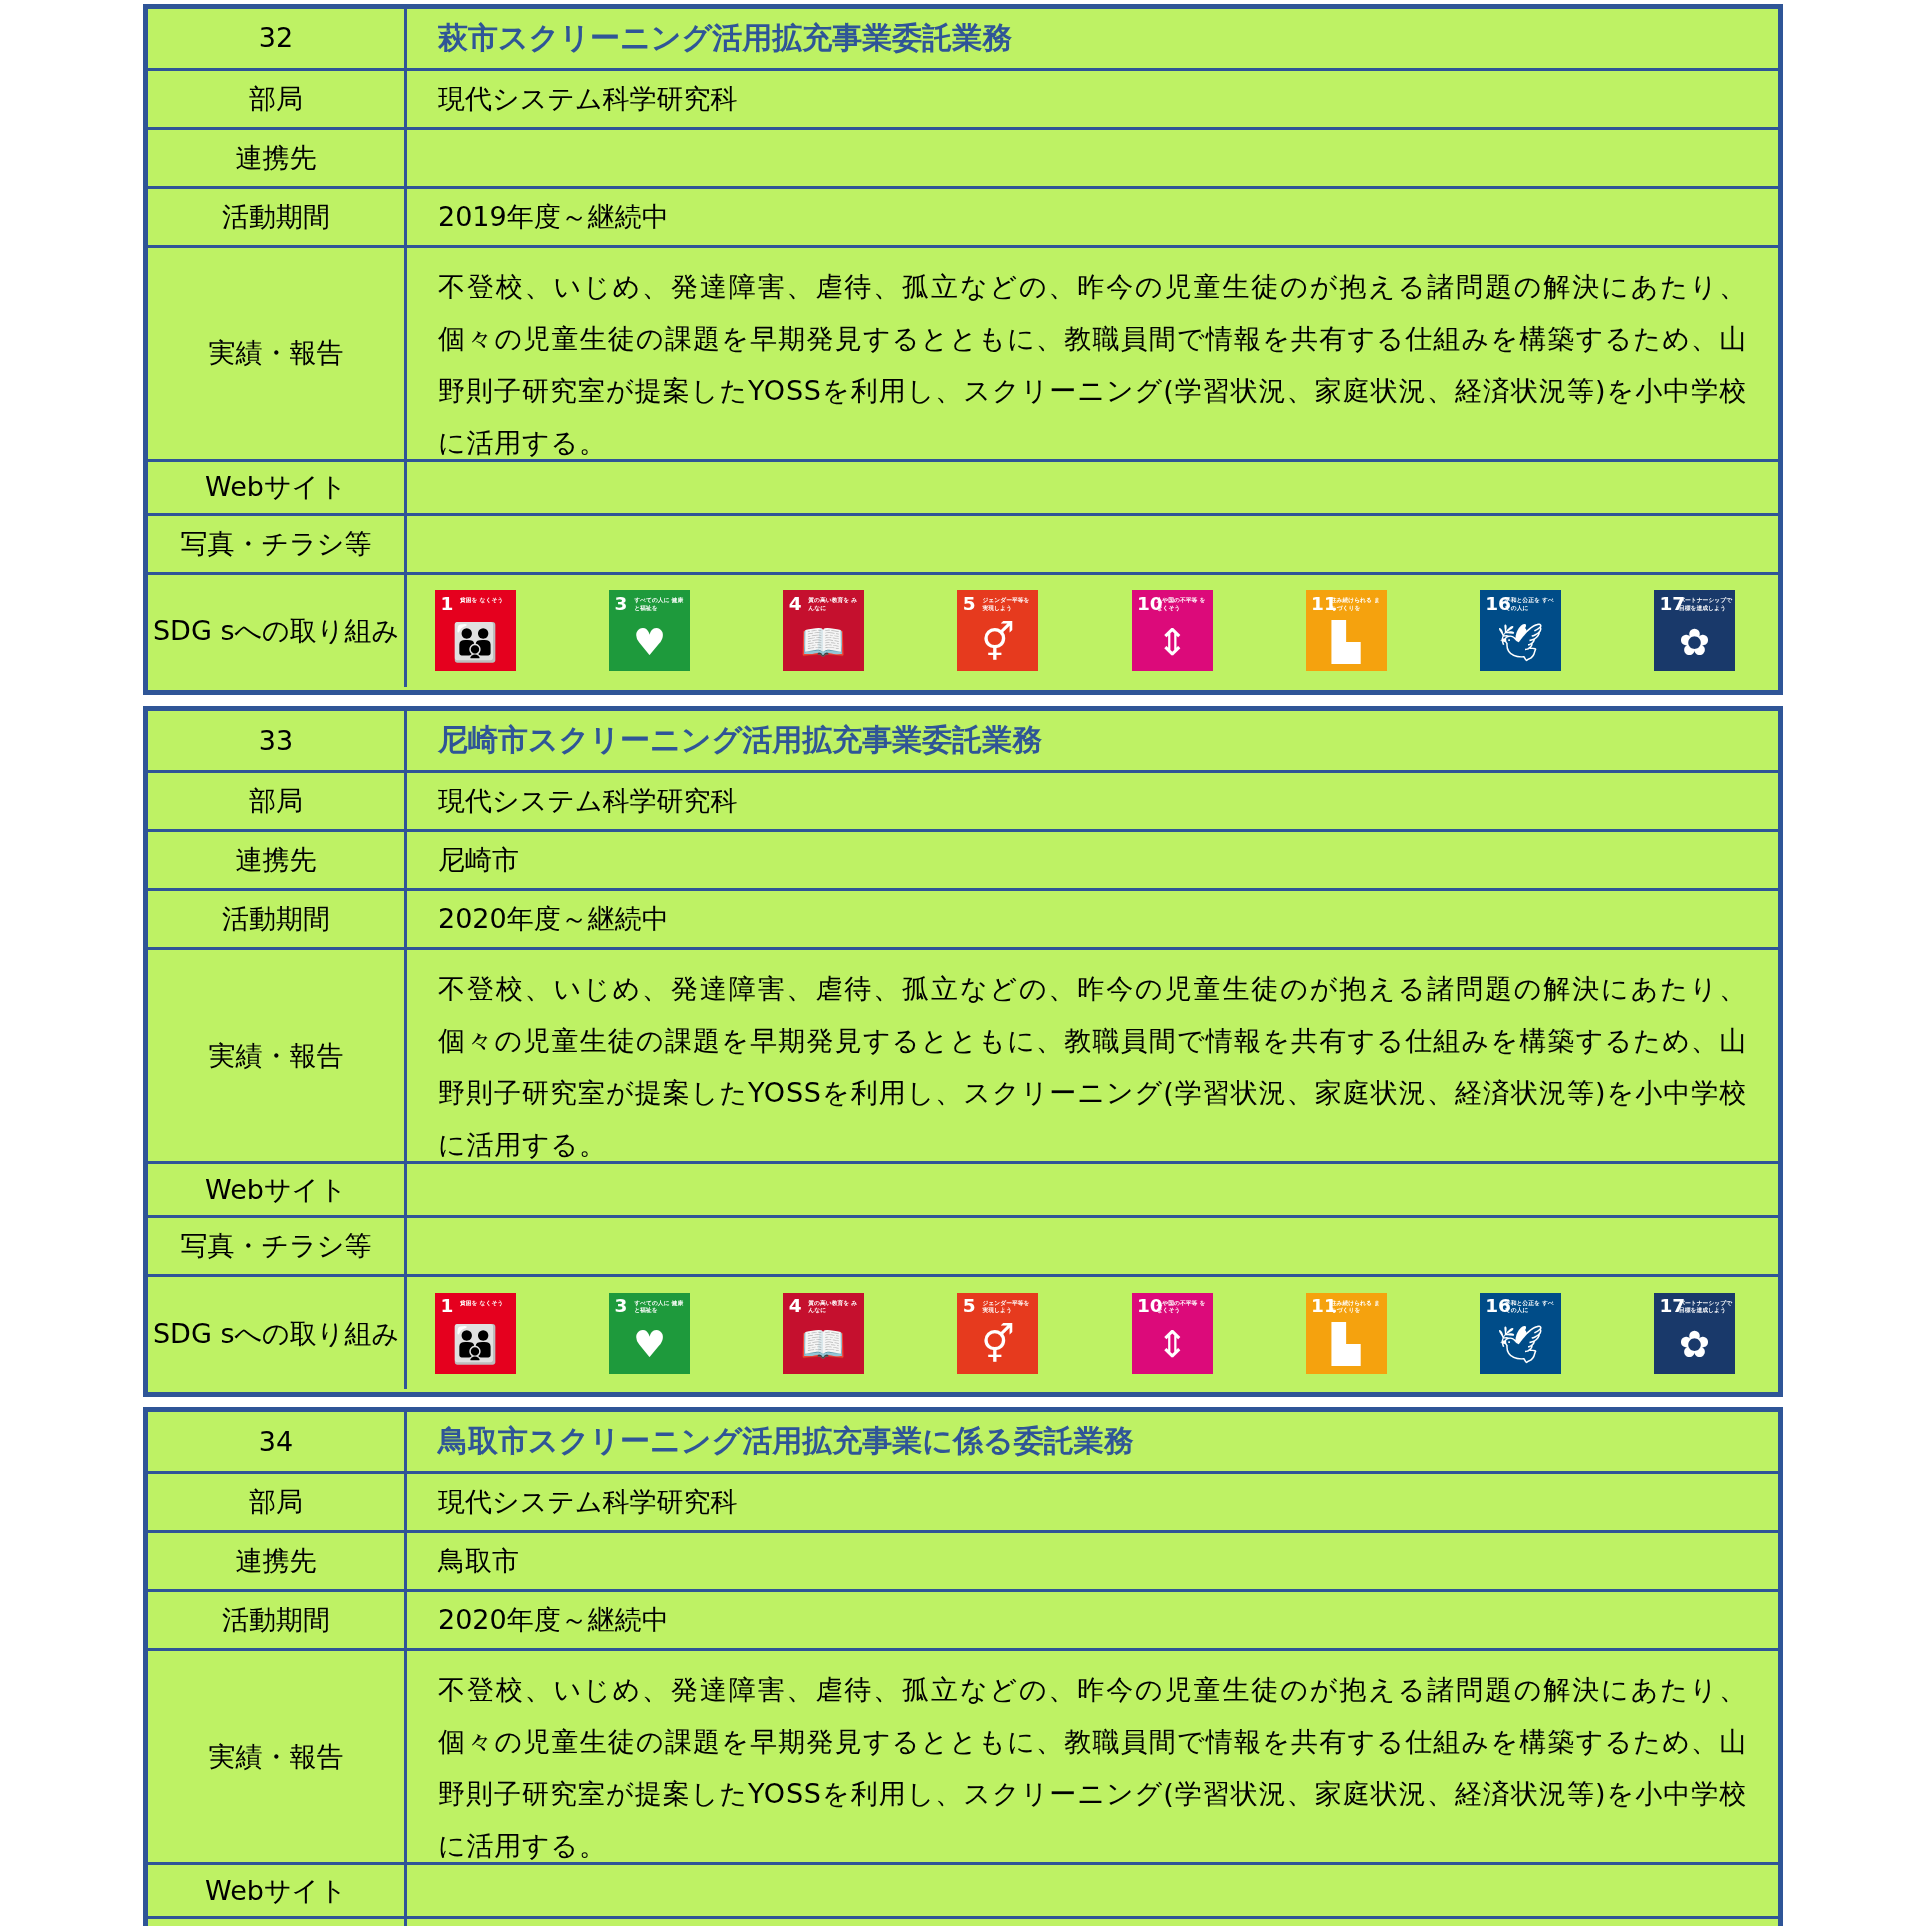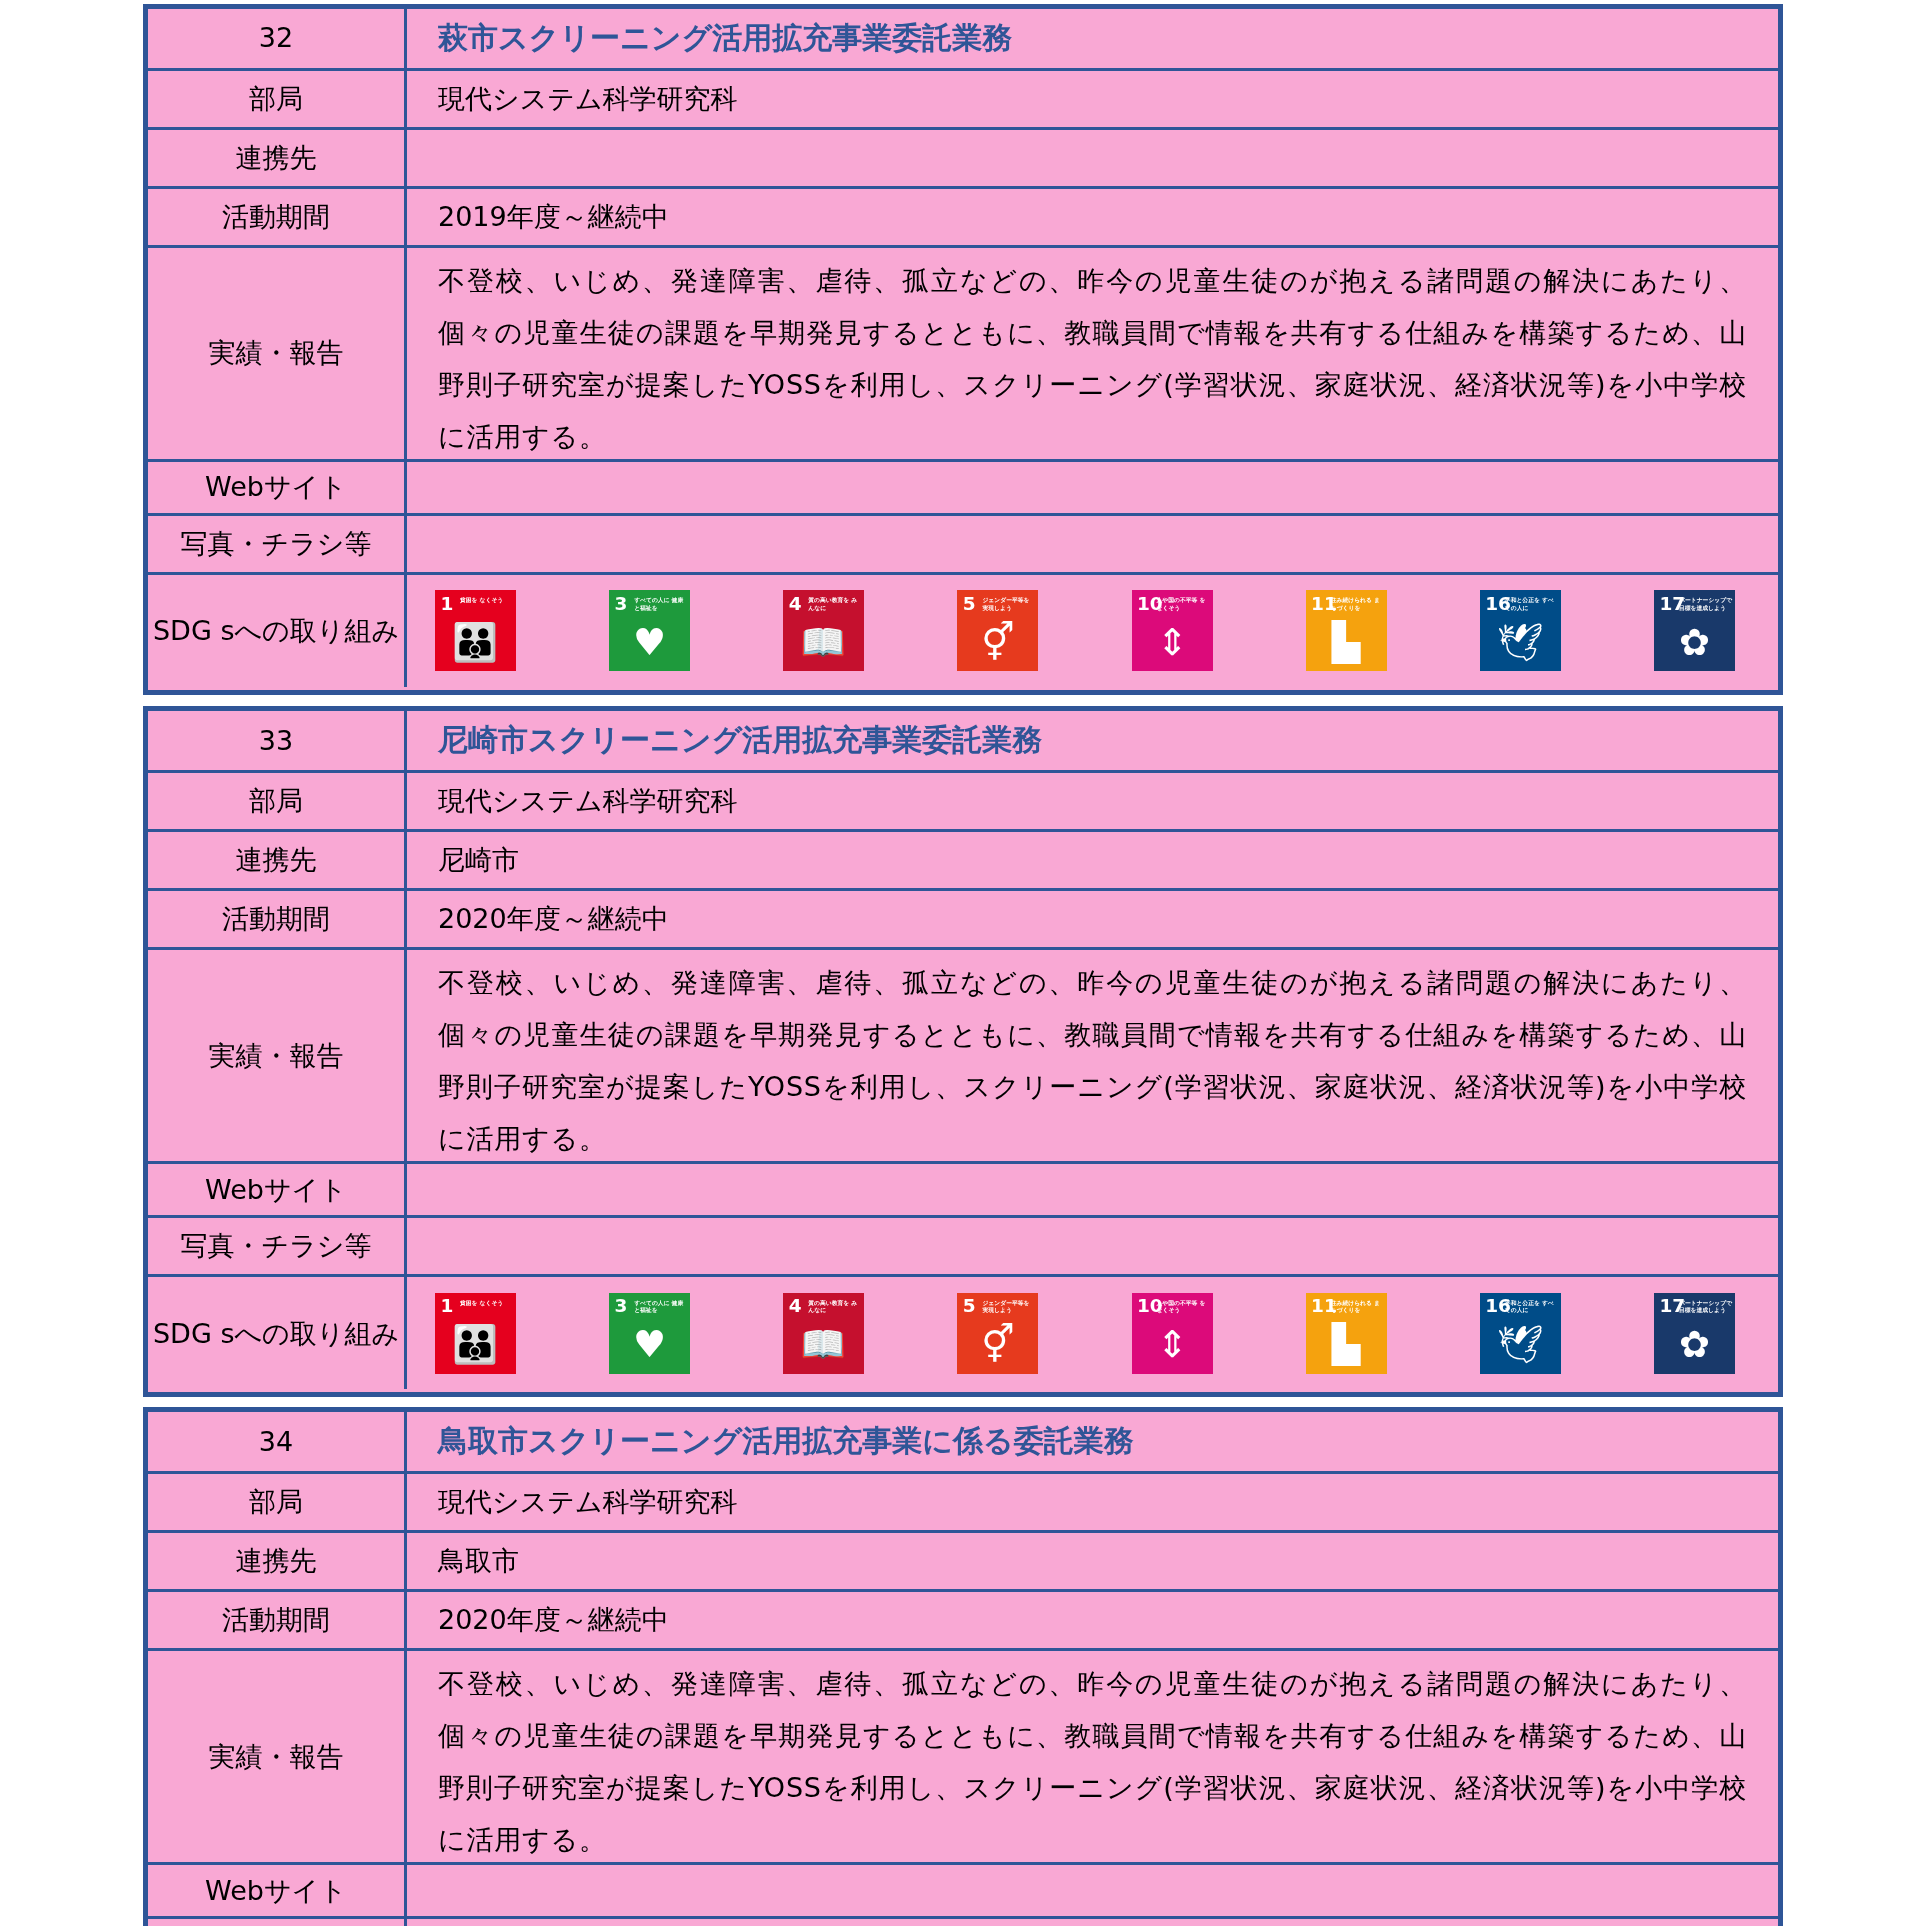--- a/index.html
+++ b/index.html
@@ -1,28 +1,28 @@
 <!DOCTYPE html>
 <html style="font-size:6.2px"><head>
 <meta charset="utf-8">
 <style>
   html, body { margin: 0; padding: 0; background: #ffffff; }
   body { width: 1911px; height: 2112px; position: relative; overflow: hidden;
          font-family: "DejaVu Sans", "Liberation Sans", sans-serif; color: #000; }
   .block { position: absolute; left: 143px; width: 1640px; border: 5.4px solid #2f5597;
-           box-sizing: border-box; background: #f9a8d4; }
+           box-sizing: border-box; background: #bef264; }
   .row { display: flex; border-top: 3.1px solid #2f5597; box-sizing: border-box; }
   .row:first-child { border-top: none; }
   .label { width: 259px; flex: 0 0 259px; border-right: 3.1px solid #2f5597; box-sizing: border-box;
            display: flex; align-items: center; justify-content: center; text-align: center;
            font-size: 27px; line-height: 50px; }
   .value { flex: 1; display: flex; align-items: center; padding: 0 31px; box-sizing: border-box;
            font-size: 27px; }
   .title-value { color: #2f5597; font-weight: bold; font-size: 30px; }
-  .body-value { align-items: flex-start; padding-top: 7px; font-size: 27px; line-height: 52px;
+  .body-value { align-items: flex-start; padding-top: 13px; font-size: 27px; line-height: 52px;
                 letter-spacing: 0.8px; text-align: justify; }
   .r-title { height: 59px; }
   .r-std { height: 59px; }
   .r-body { height: 214px; }
   .r-web { height: 54px; }
   .r-photo { height: 59px; justify-content: space-between; }
   .r-sdg { height: 115px; }
   .sdg-label { flex-direction: row; line-height: 49px; }
   .sdg-row { justify-content: space-between; padding: 0 43px 0 28px; }
   .sdg-icon { width: 81px; height: 81px; position: relative; box-sizing: border-box;

